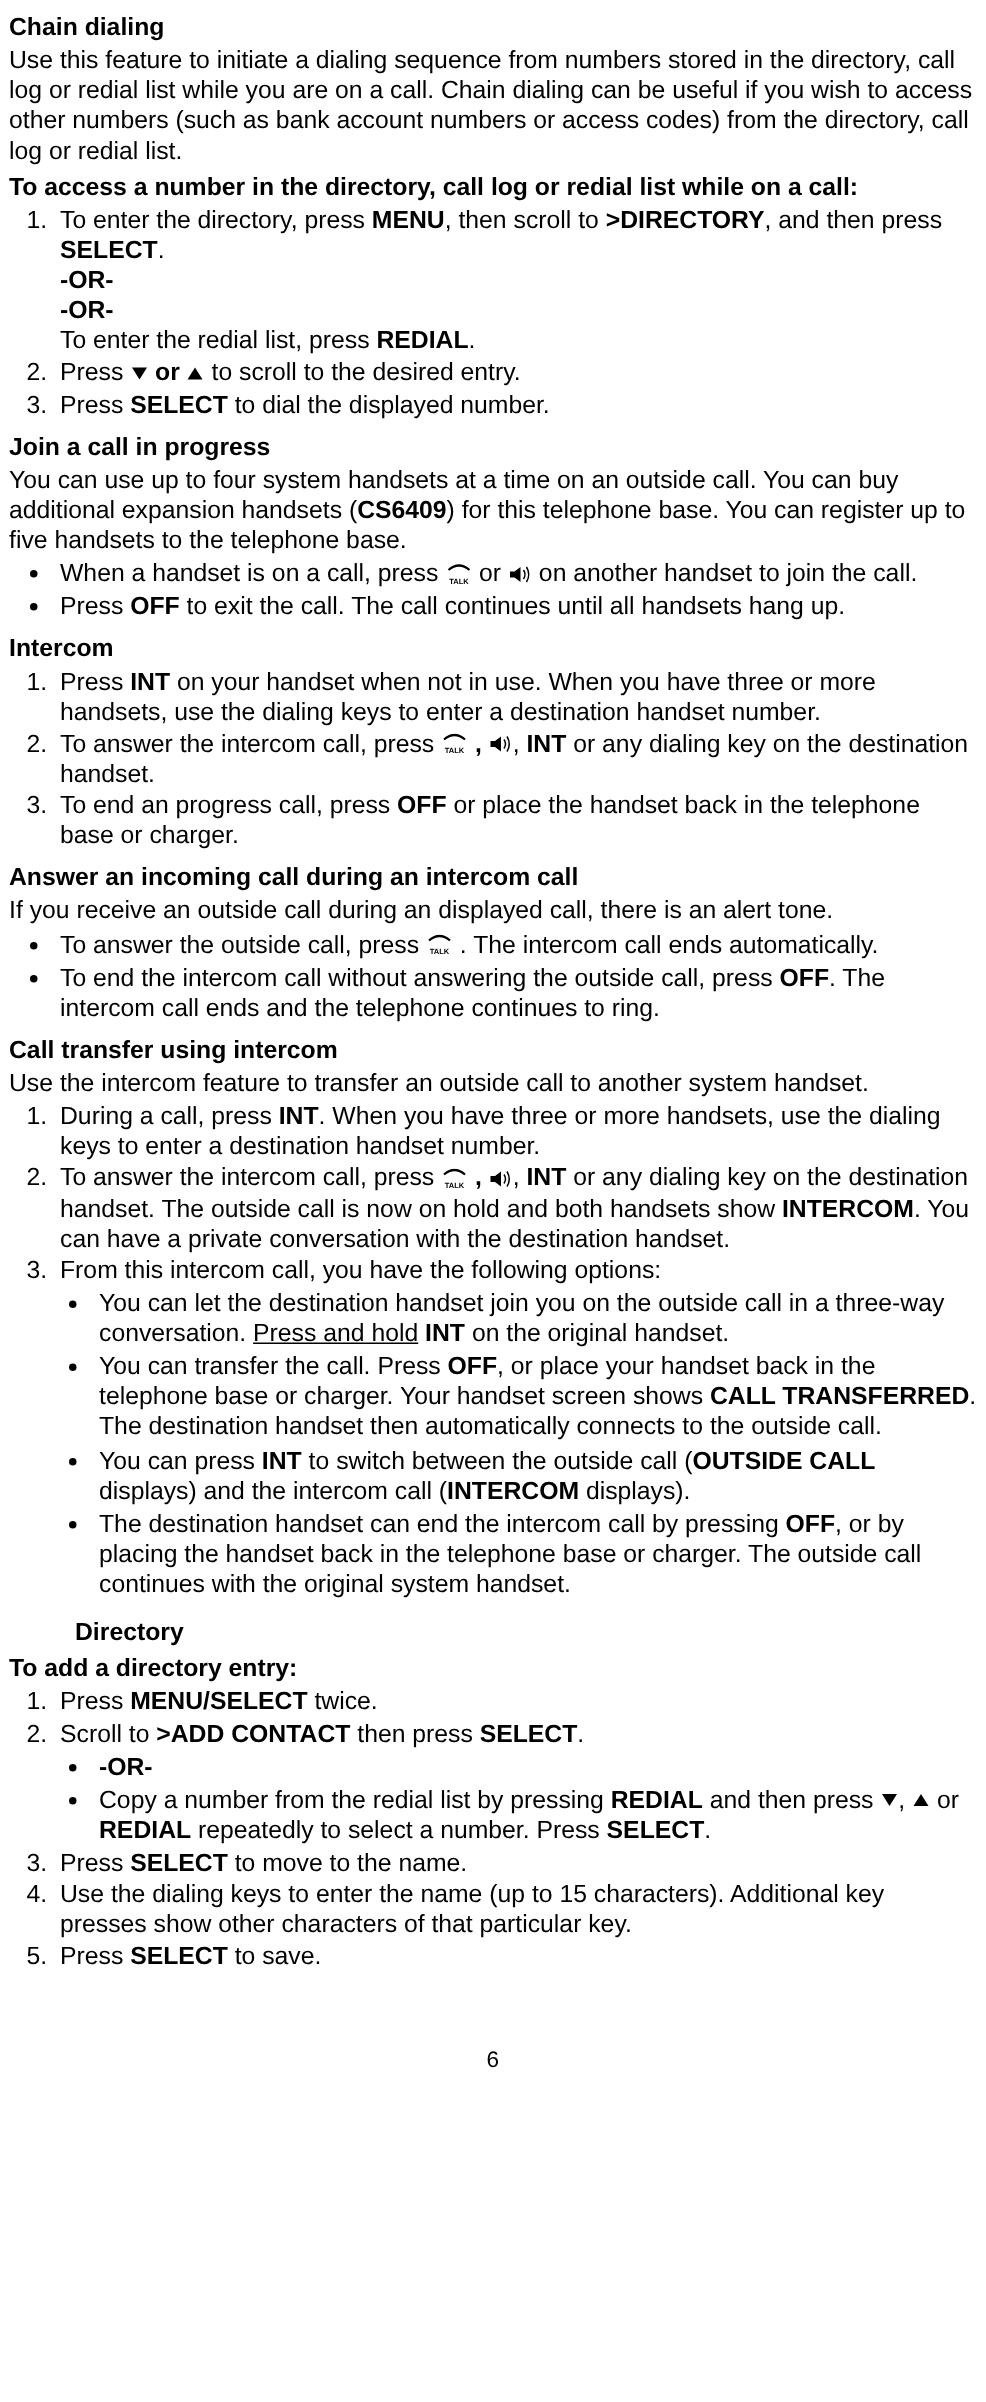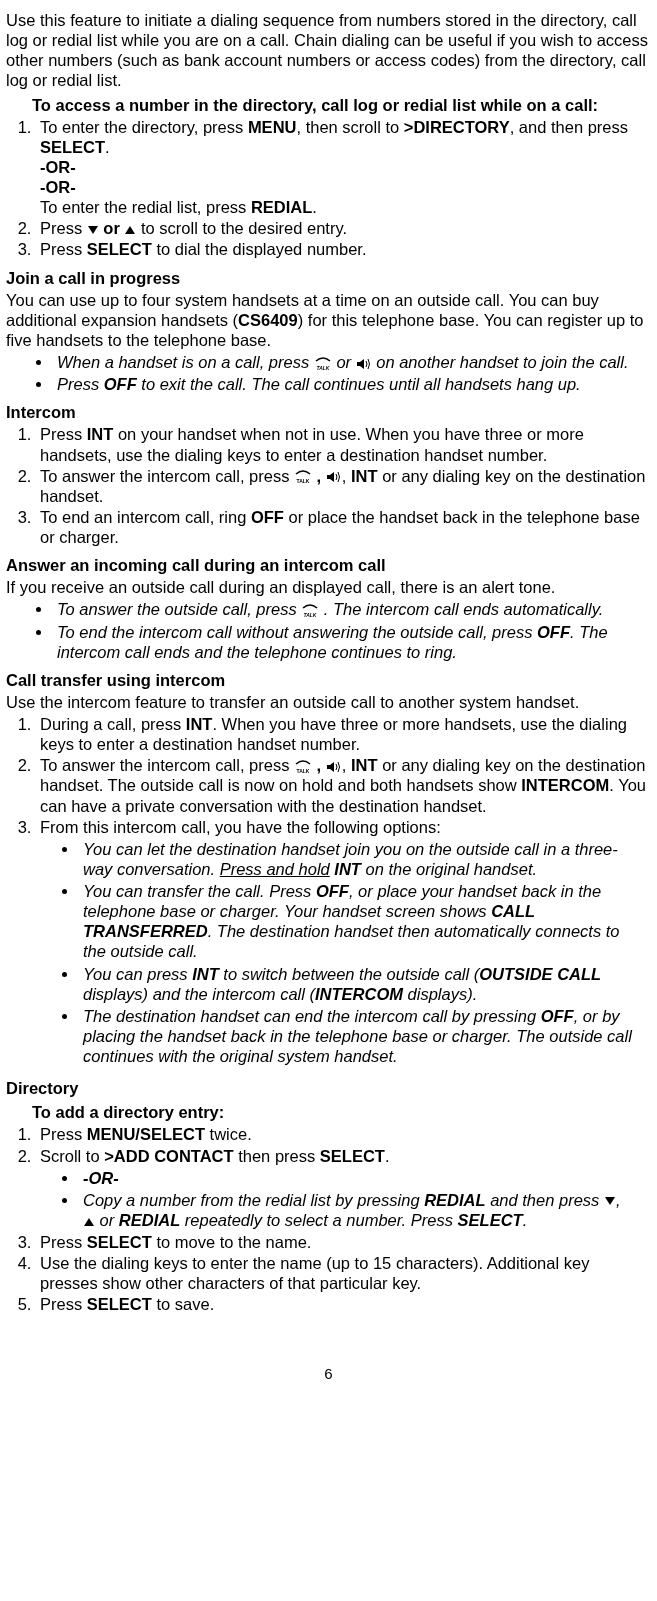--- a/index.html
+++ b/index.html
@@ -12,38 +12,39 @@
   }
   .page {
     width: 657px;
     padding: 8px 6px 20px 6px;
     box-sizing: border-box;
     font-size: 16.5px;
     line-height: 1.22;
   }
   .h { font-weight: bold; margin-top: 8px; }
   .h.first { margin-top: 0; }
-  .sub { font-weight: bold; margin-top: 4px; margin-left: 26px; }
+  .sub { font-weight: bold; margin-top: 4px; }
   .p { margin: 2px 0; }
   .b { font-weight: bold; }
   .u { text-decoration: underline; }
   ol.num { list-style: decimal; padding-left: 30px; margin: 2px 0; }
   ol.num > li { padding-left: 4px; margin: 1px 0; }
   ul.bul { list-style: disc; padding-left: 30px; margin: 2px 0; }
-  ul.bul > li { padding-left: 4px; margin: 2px 17px; font-style: italic; }
+  ul.bul > li { padding-left: 4px; margin: 2px 0; }
   .pagenum { text-align: center; margin-top: 50px; font-size: 15px; }
   .icon { display:inline-block; vertical-align:middle; }
   .icon svg { display:block; }
-  .gap { margin-top: 12px; }
+  .gap { margin-top: 12px; margin-left: 44px; }
 </style>
 </head>
 <body>
 
 <div class="page">
 
+  <div class="h first">Chain dialing</div>
   <div class="p">Use this feature to initiate a dialing sequence from numbers stored in the directory, call log or redial list while you are on a call. Chain dialing can be useful if you wish to access other numbers (such as bank account numbers or access codes) from the directory, call log or redial list.</div>
   <div class="sub">To access a number in the directory, call log or redial list while on a call:</div>
   <ol class="num">
     <li>
       <span>To enter the directory, press </span><span class="b">MENU</span><span>, then scroll to </span><span class="b">&gt;DIRECTORY</span><span>, and then press </span><span class="b">SELECT</span><span>.</span>
       <div class="b">-OR-</div>
       <div class="b">-OR-</div>
       <div>
         <span>To enter the redial list, press </span><span class="b">REDIAL</span><span>.</span>
       </div>
@@ -89,21 +90,21 @@
       <span>To answer the intercom call, press </span><span class="icon"><svg width="18" height="14">
             <path d="M2 4 Q9 -2 16 4" stroke="#000" stroke-width="1.5" fill="none"></path>
             <text x="9" y="13" font-size="5" text-anchor="middle" font-family="Arial" font-weight="bold">TALK</text>
           </svg></span><span class="b"> , </span><span class="icon"><svg width="16" height="12">
             <polygon points="1,4 4,4 8,1 8,11 4,8 1,8" fill="#000"></polygon>
             <path d="M10 3 Q12 6 10 9" stroke="#000" stroke-width="1" fill="none"></path>
             <path d="M12 1 Q15 6 12 11" stroke="#000" stroke-width="1" fill="none"></path>
           </svg></span><span>, </span><span class="b">INT</span><span> or any dialing key on the destination handset.</span>
     </li>
     <li>
-      <span>To end an intercom call, ring </span><span class="b">OFF</span><span> or place the handset back in the telephone base or charger.</span>
+      <span>To end an progress call, press </span><span class="b">OFF</span><span> or place the handset back in the telephone base or charger.</span>
     </li>
   </ol>
 
   <div class="h">Answer an incoming call during an intercom call</div>
   <div class="p">If you receive an outside call during an displayed call, there is an alert tone.</div>
   <ul class="bul">
     <li>
       <span>To answer the outside call, press </span><span class="icon"><svg width="18" height="14">
             <path d="M2 4 Q9 -2 16 4" stroke="#000" stroke-width="1.5" fill="none"></path>
             <text x="9" y="13" font-size="5" text-anchor="middle" font-family="Arial" font-weight="bold">TALK</text>

